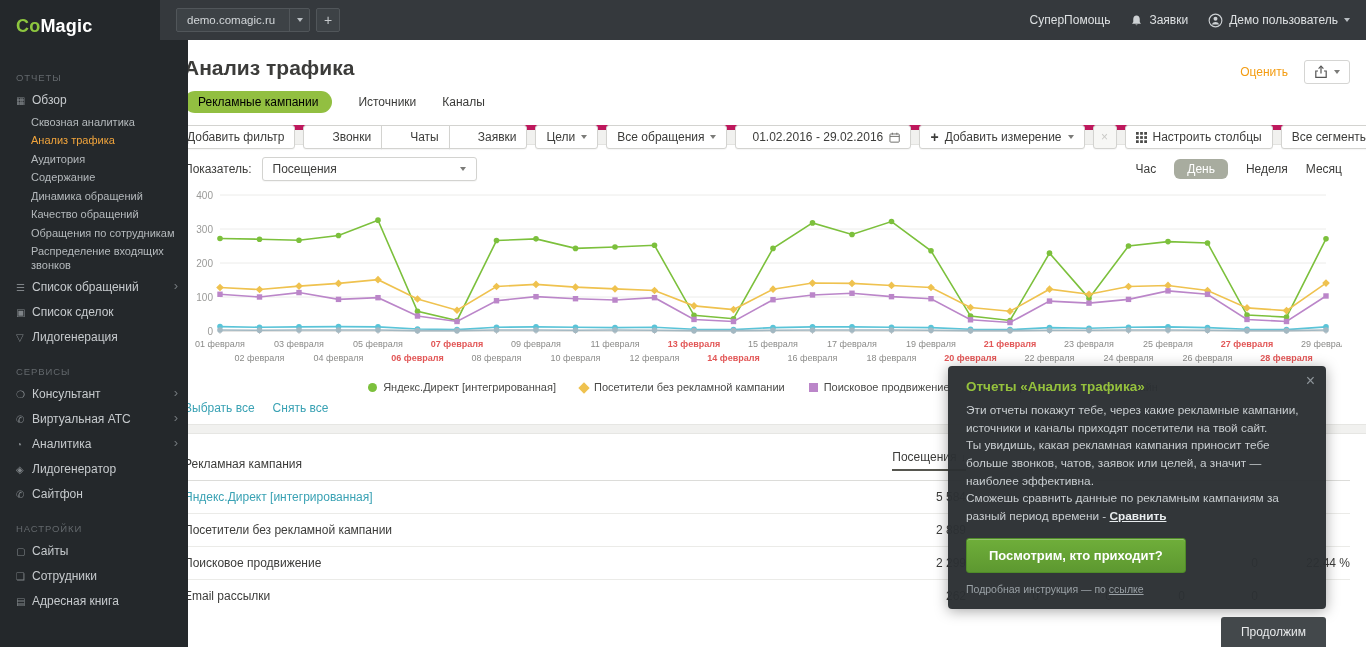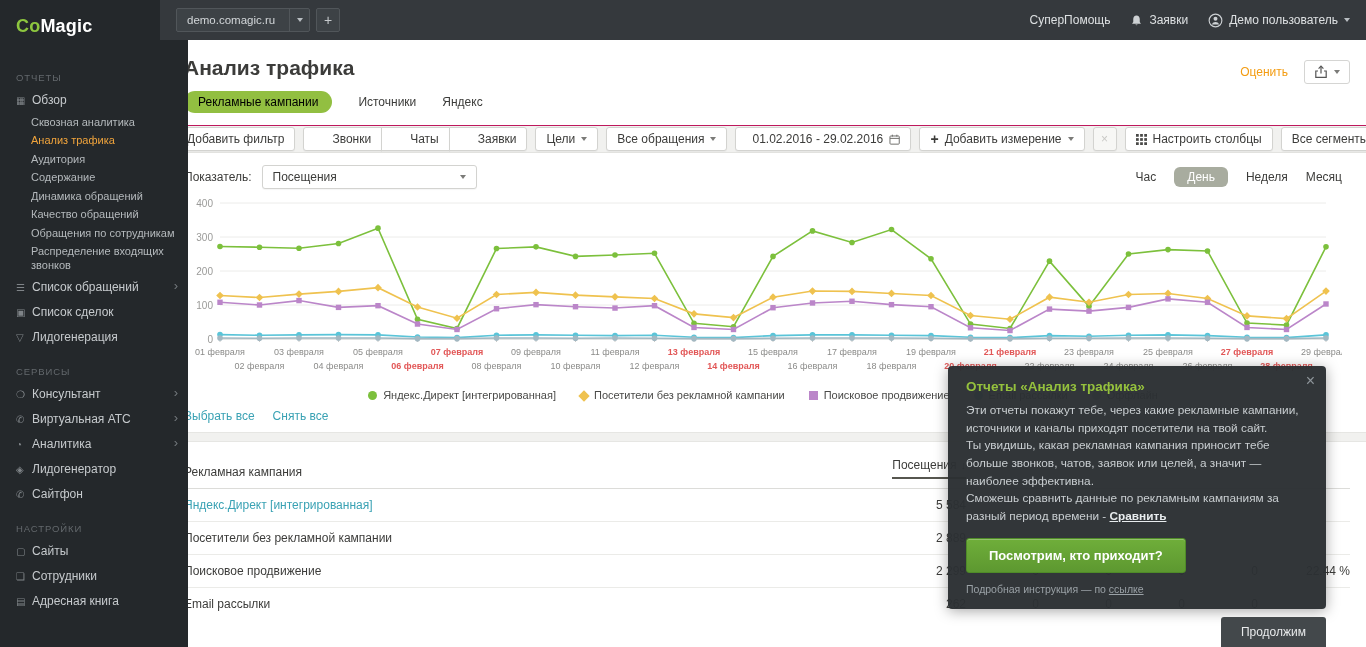--- a/index.html
+++ b/index.html
@@ -34,21 +34,21 @@
   .main { position:absolute; left:160px; top:40px; right:0; bottom:0; background:#fff; z-index:10; }
   .page-head { position:relative; padding:16px 16px 0 24px; }
   .page-title { font-size:21px; color:#3c3c3a; font-weight:700; }
   .tabs { display:flex; align-items:center; gap:26px; margin-top:11px; padding-bottom:12px; }
   .tab { font-size:12px; color:#3c3c3a; cursor:pointer; }
   .tab.active { background:#92bf41; color:#000000; padding:4px 14px; border-radius:12px; }
   .head-actions { position:absolute; right:16px; top:20px; display:flex; align-items:center; gap:16px; }
   .rate-link { color:#f39c12; font-size:12px; cursor:pointer; text-decoration:none; }
   .export-btn { display:flex; align-items:center; gap:6px; background:#fff; border:1px solid #d5d5d3; border-radius:3px; padding:4px 9px; cursor:pointer; }
 
-  .filterbar { display:flex; align-items:center; gap:8px; background:#f1f1ef; border-top:1px solid #be185d; border-bottom:1px solid #e3e3e0; padding:4px 16px; height:28px; }
+  .filterbar { display:flex; align-items:center; gap:8px; background:#f1f1ef; border-top:5px solid #be185d; border-bottom:1px solid #e3e3e0; padding:4px 16px; height:20px; }
   .btn { display:inline-flex; align-items:center; gap:6px; background:#fff; border:1px solid #d3d3d0; border-radius:3px; padding:0 10px; height:24px; font-size:12px; color:#3c3c3a; cursor:pointer; font-family:inherit; box-shadow:0 1px 1px rgba(0,0,0,.04); white-space:nowrap; }
   .btn-group { display:inline-flex; }
   .btn-group .btn { border-radius:0; margin-left:-1px;padding-left:28px; }
   .btn-group .btn:first-child { border-radius:3px 0 0 3px; margin-left:0; }
   .btn-group .btn:last-child { border-radius:0 3px 3px 0; }
   .btn.select { justify-content:space-between; }
   .sel-contacts { width:132px; } .sel-segments { width:120px; }
   .btn.date { width:176px; justify-content:space-between;padding-left:16px; }
   .btn.disabled { color:#c9c9c6; background:#f7f7f5; cursor:default; width:24px; justify-content:center; padding:0; }
   .fb-right { margin-left:auto; display:flex; align-items:center; gap:8px; }
@@ -169,21 +169,21 @@
     </div>
   </header>
 
   <main class="main">
 
     <div class="page-head">
       <h1 class="page-title">Анализ трафика</h1>
       <div class="tabs" id="tabs">
           <div class="tab active">Рекламные кампании</div>
           <div class="tab">Источники</div>
-          <div class="tab">Яндекс</div>
+          <div class="tab">Каналы</div>
         </div>
       <div class="head-actions">
         <a class="rate-link">Оценить</a>
         <span class="export-btn">
           <svg width="14" height="14" viewBox="0 0 14 14" fill="none" stroke="#555" stroke-width="1.2">
               <path d="M7 8.5 L7 1.5"></path>
               <path d="M4.6 3.6 L7 1.2 L9.4 3.6"></path>
               <path d="M4 6 H1.8 V12.4 H12.2 V6 H10"></path>
             </svg>
           <i class="caret"></i>

